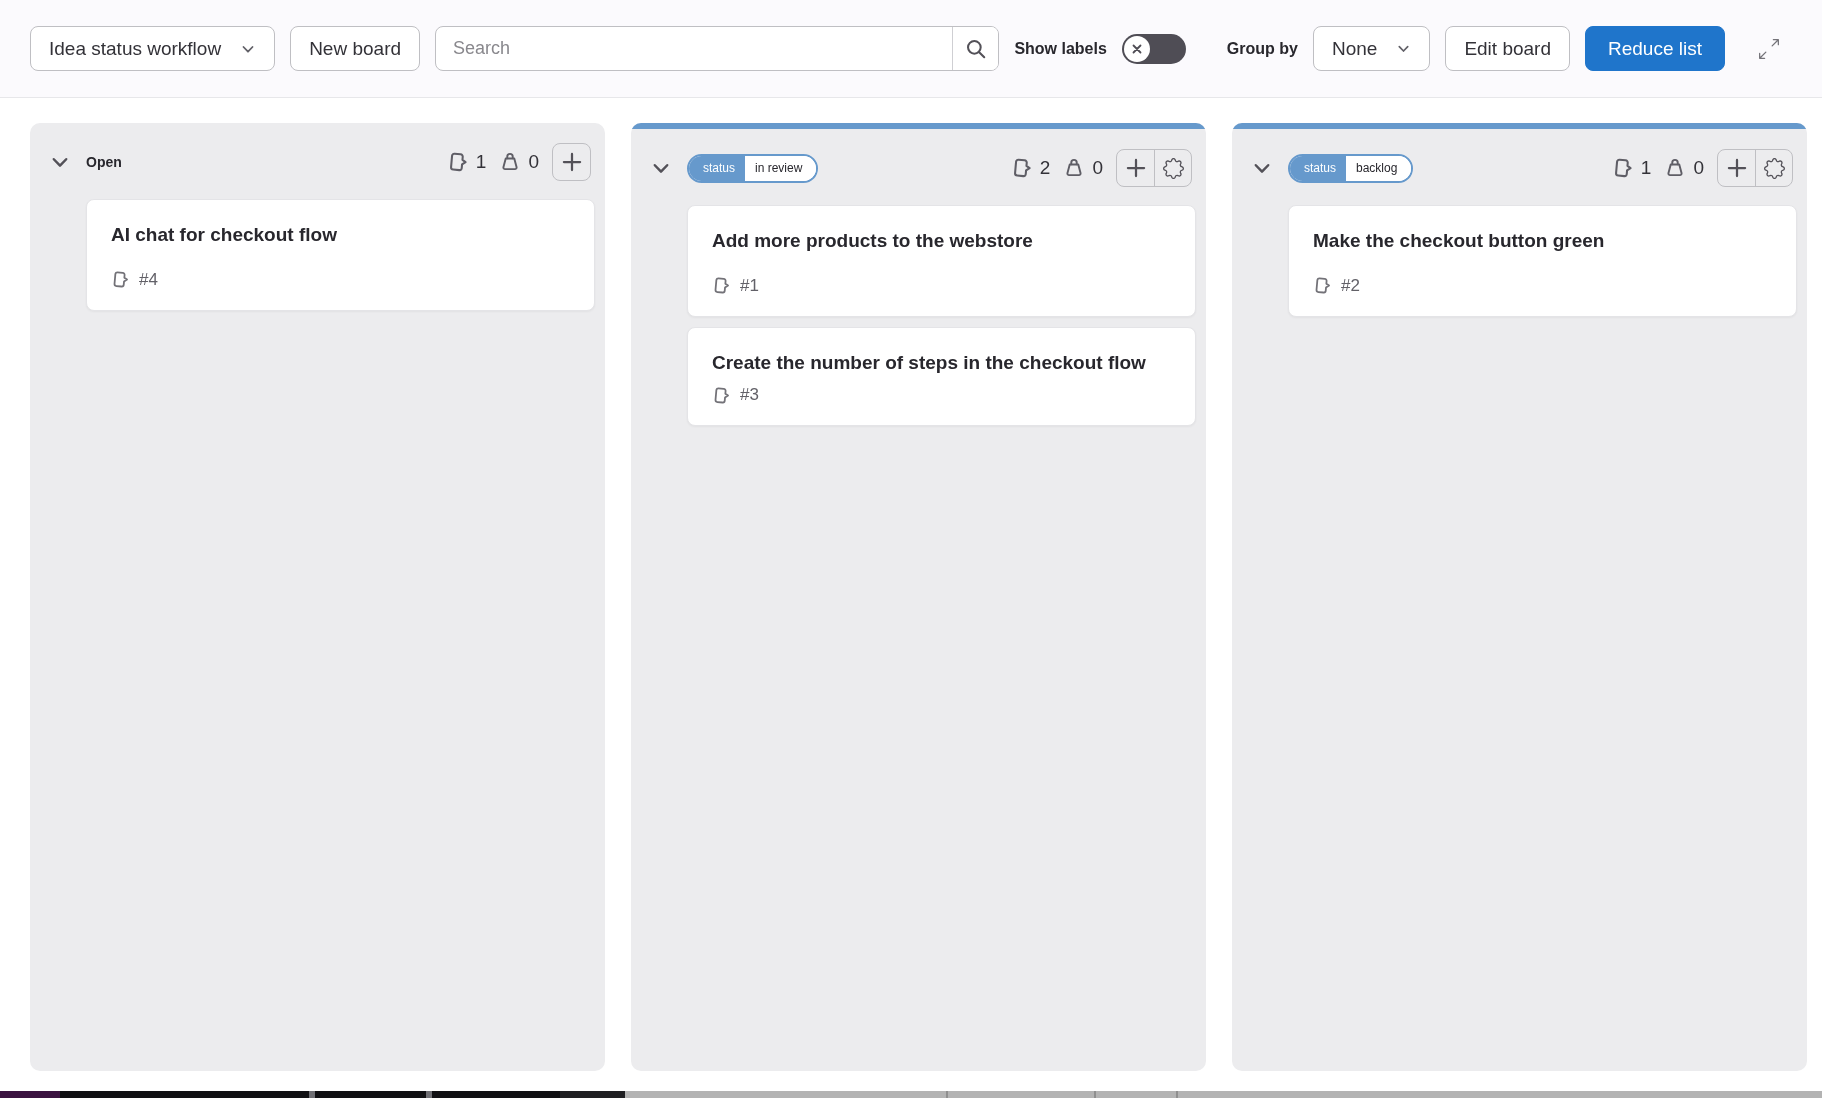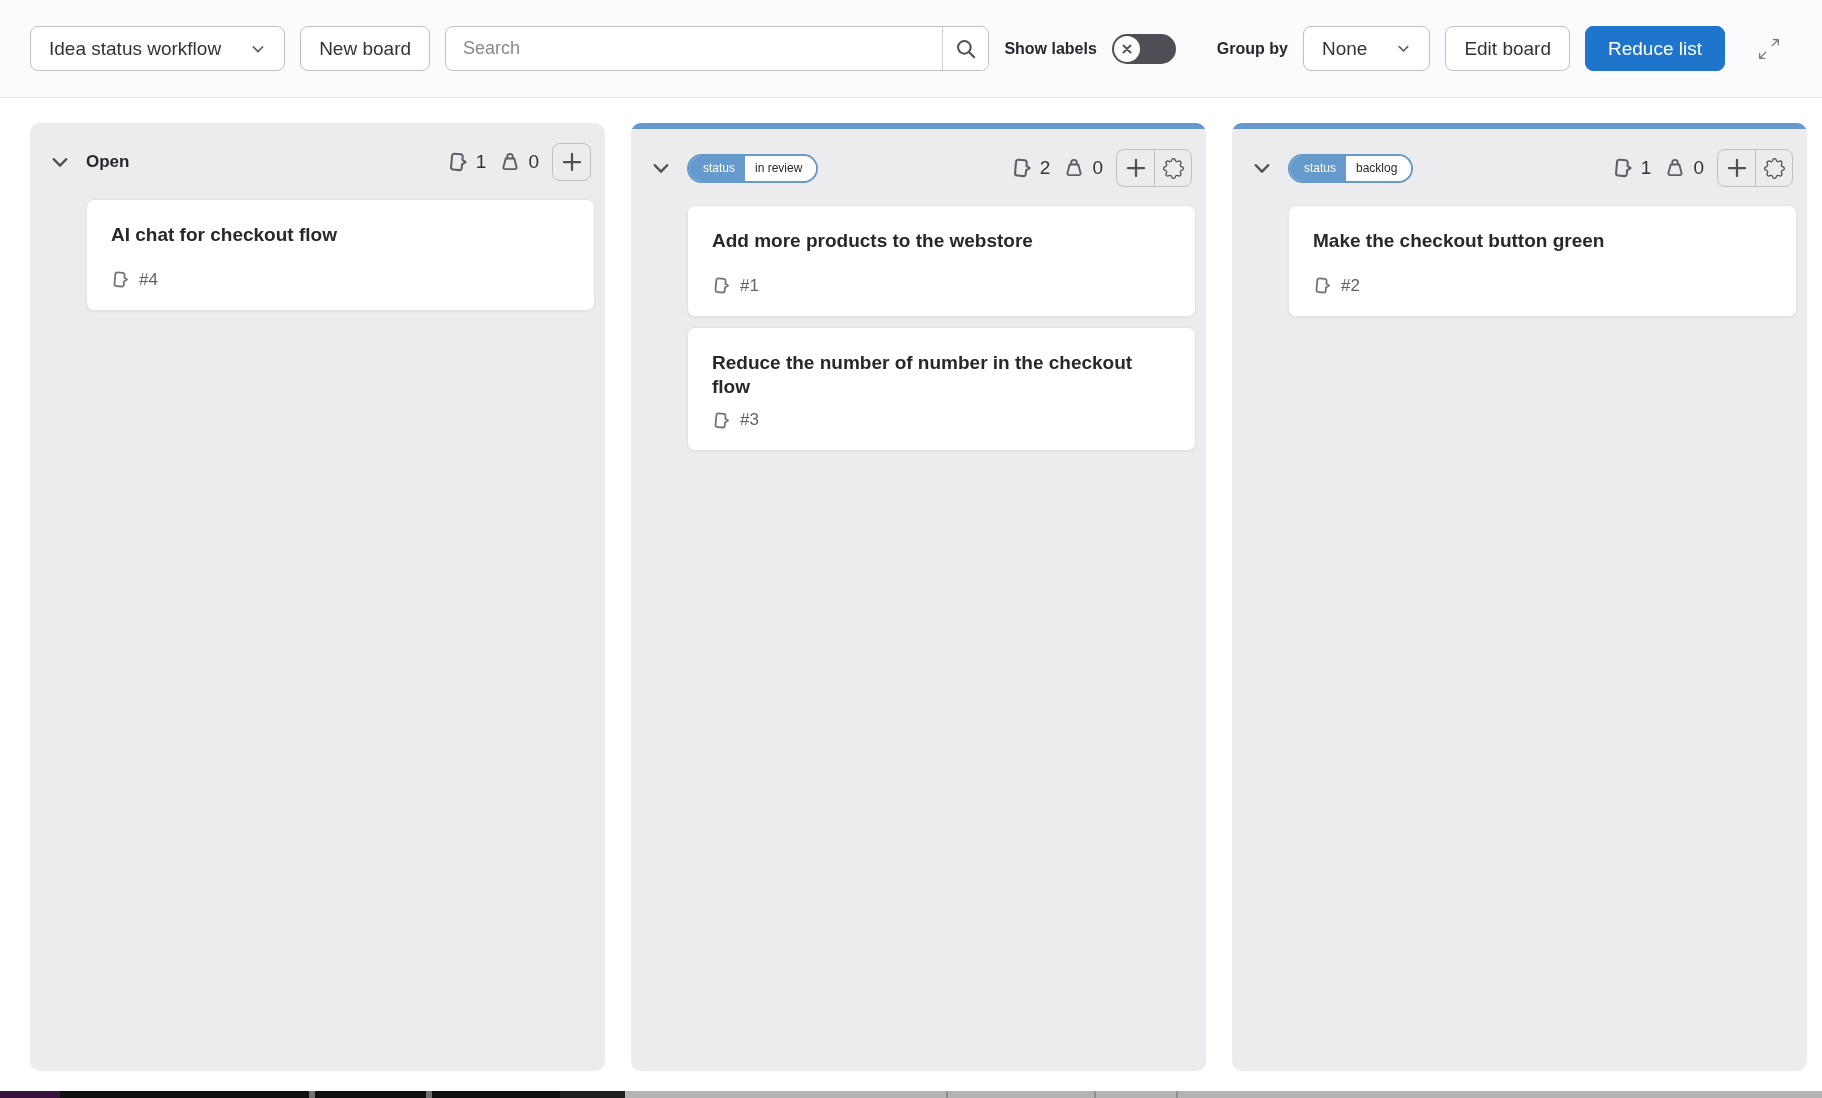--- a/index.html
+++ b/index.html
@@ -31,21 +31,21 @@
     height: 98px;
     background: #fbfafd;
     border-bottom: 1px solid #e7e7ea;
     display: flex;
     align-items: center;
     padding: 0 32px 0 30px;
     gap: 15px;
   }
   .btn {
     height: 45px;
-    display: inline-flex; align-items: center; gap: 29px;
+    display: inline-flex; align-items: center; gap: 19px;
     padding: 0 18px;
     background: #fff;
     border: 1px solid #bfbfc3;
     border-radius: 8px;
     font-family: inherit;
     font-size: 19px;
     color: #333238;
     cursor: pointer;
     white-space: nowrap;
   }
@@ -128,21 +128,21 @@
     padding: 20px 14px 16px 16px;
     gap: 12px;
     flex: 0 0 auto;
   }
   .collapse-btn {
     border: 0; background: transparent; color: #535158;
     width: 28px; height: 28px;
     display: flex; align-items: center; justify-content: center;
     cursor: pointer; flex: 0 0 auto;
   }
-  .col-title { font-size: 17px; font-weight: 700; color: #28272d; }
+  .col-title { font-size: 14px; font-weight: 700; color: #28272d; }
 
   .label-pill {
     display: inline-flex; align-items: stretch;
     border: 2px solid #6699cc;
     border-radius: 999px;
     overflow: hidden;
     background: #fff;
     font-size: 12px;
     line-height: 1;
     cursor: pointer;
@@ -385,21 +385,21 @@
           <div class="ref-row">
             <span class="micon">
                 <svg width="19" height="19" viewBox="0 0 16 16">
                   <use href="#i-issue"></use>
                 </svg>
               </span>
             <span>#1</span>
           </div>
         </article>
         <article class="card">
-          <h3>Reduce the number of number in the checkout flow</h3>
+          <h3>Create the number of steps in the checkout flow</h3>
           <div class="ref-row" style="margin-top:-12px">
             <span class="micon">
                 <svg width="19" height="19" viewBox="0 0 16 16">
                   <use href="#i-issue"></use>
                 </svg>
               </span>
             <span>#3</span>
           </div>
         </article>
       </div>

